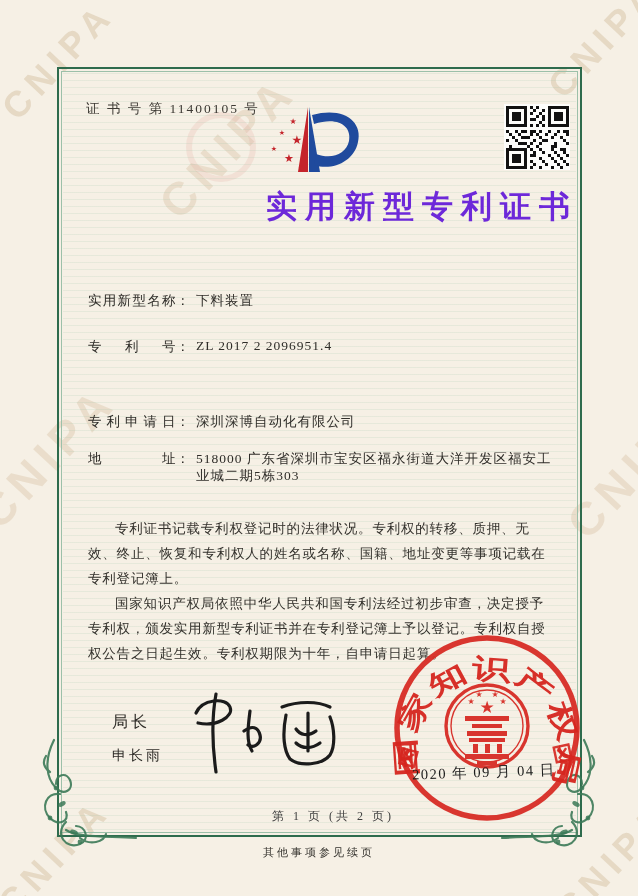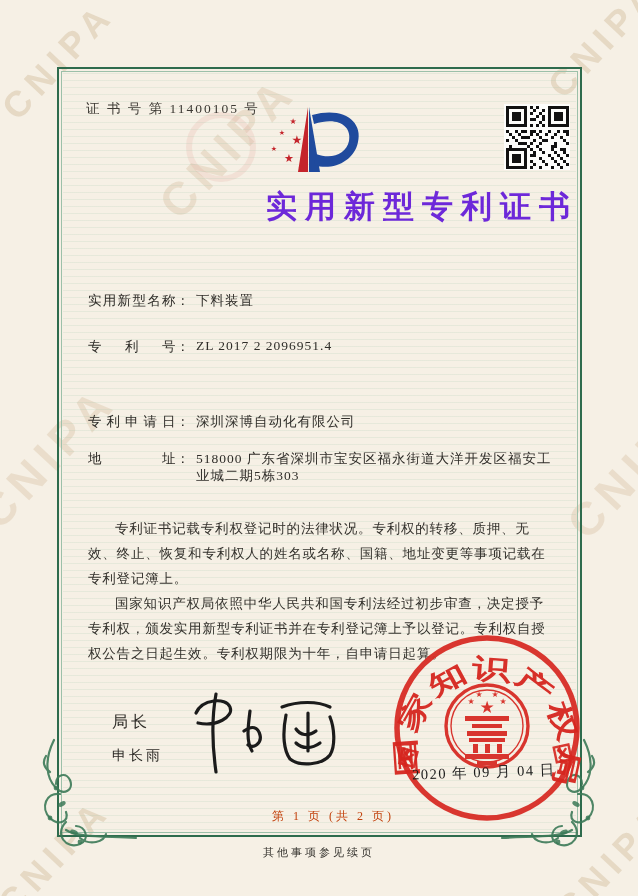--- a/index.html
+++ b/index.html
@@ -40,21 +40,21 @@
             letter-spacing:0.8px;color:#33312c;}
   .bodytext p{margin:0;text-indent:2em;}
   
   .sig-role{position:absolute;left:112px;top:712px;font-size:16px;letter-spacing:3px;color:#2c2a26;}
   .sig-name{position:absolute;left:112px;top:747px;font-size:14px;letter-spacing:3px;color:#2c2a26;}
   .sig-script{position:absolute;left:182px;top:686px;}
   
   .seal{position:absolute;left:388px;top:634px;}
   
   .page-line{position:absolute;left:57px;top:808px;width:552px;text-align:center;
-             font-size:12px;letter-spacing:3px;color:#c2410c;}
+             font-size:12px;letter-spacing:3px;color:#404040;}
   .note-line{position:absolute;left:0;top:845px;width:638px;text-align:center;
              font-size:11px;letter-spacing:3px;color:#33312c;}
 </style>
 </head>
 <body>
 
 <div class="stage">
 
   <div class="wm med" style="left:-14px;top:40px;">CNIPA</div>
   <div class="wm big" style="left:140px;top:120px;">CNIPA</div>

